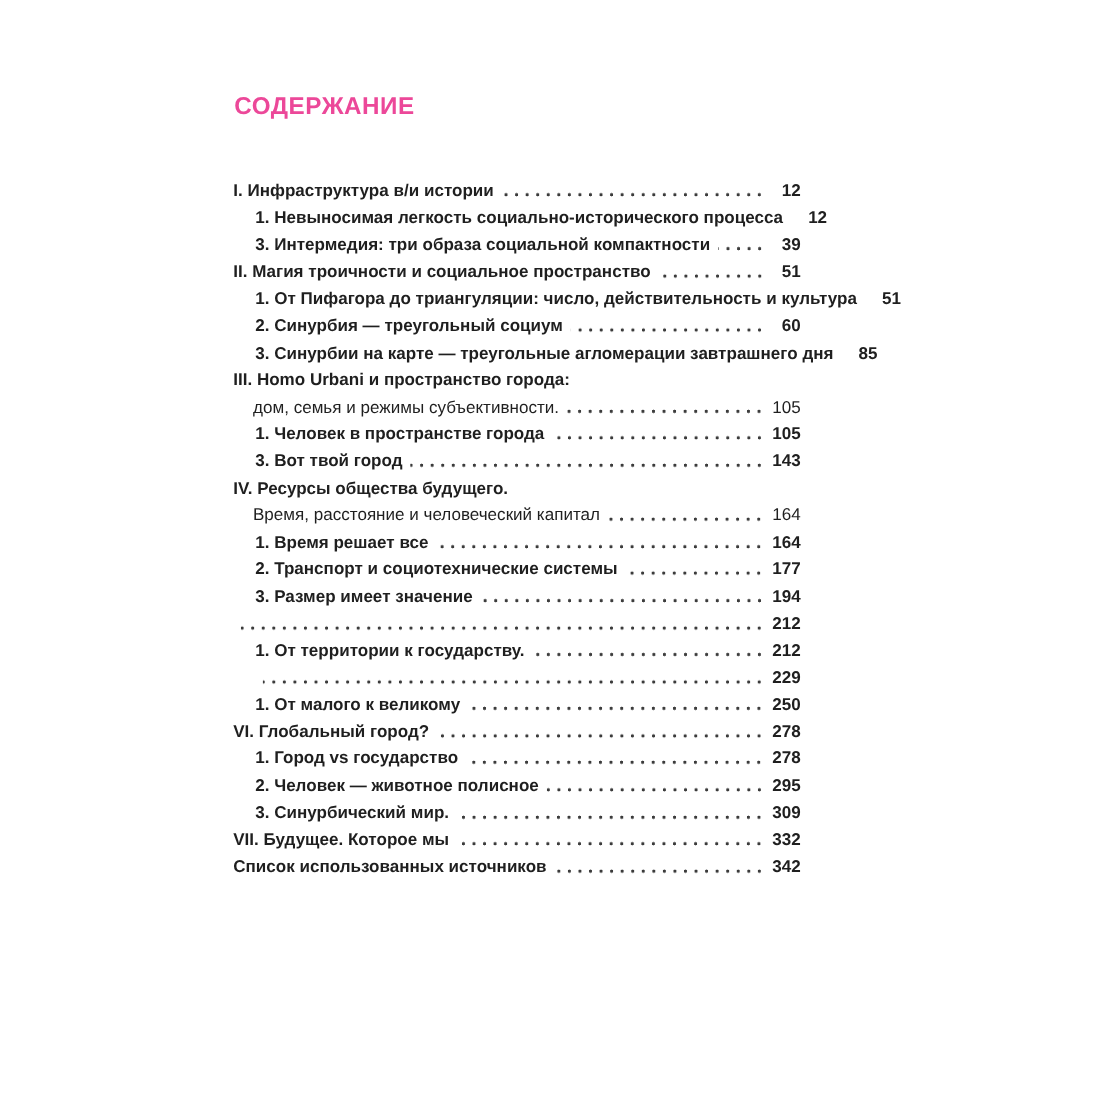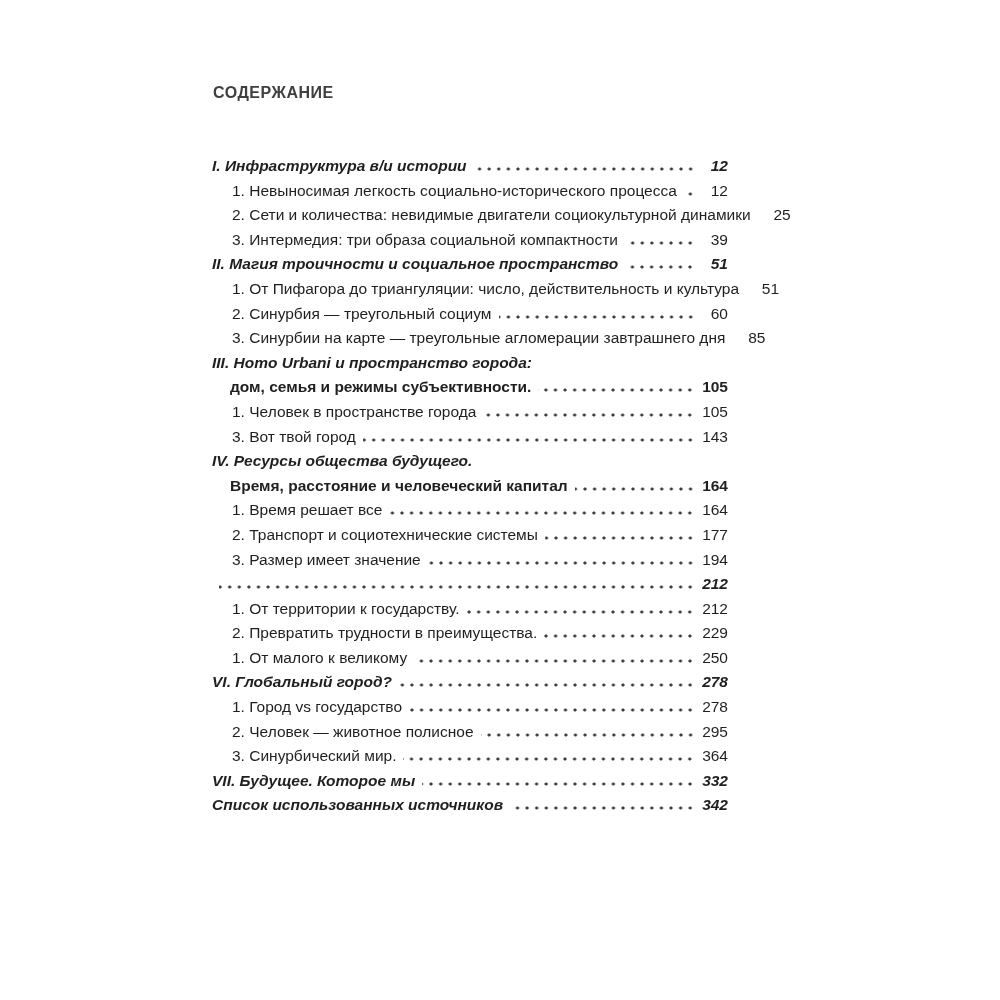--- a/index.html
+++ b/index.html
@@ -16,41 +16,41 @@
     color: #1f1f1f;
     overflow: hidden;
   }
   .content {
     position: absolute;
     left: 212px;
     top: 84px;
     width: 516px;
   }
   .page-title {
-    font-size: 16px;
+    font-size: 22px;
     font-weight: bold;
     letter-spacing: 0.5px;
-    color: #404040;
+    color: #ec4899;
     margin: 0 0 0 1px;
   }
   .toc {
     margin-top: 56px;
   }
   .row {
     display: flex;
     align-items: baseline;
     font-size: 15.5px;
     line-height: 16px;
     margin-bottom: 8.6px;
     white-space: nowrap;
   }
-  .row.gap { margin-top: 4.5px; font-style: italic; }
+  .row.gap { margin-top: 4.5px; }
   .row.b { font-weight: bold; }
-  .row.sub { padding-left: 20px; }
-  .row.cont { padding-left: 18px; font-weight: bold; }
+  .row.sub { padding-left: 20px; font-weight: bold; }
+  .row.cont { padding-left: 18px; font-weight: normal; }
   .label { flex: 0 0 auto; }
   .dots {
     flex: 1 1 auto;
     align-self: flex-end;
     height: 4px;
     margin: 0 3px 3px 7px;
     background-image: radial-gradient(circle, #3b3b3b 1.35px, transparent 1.75px);
     background-size: 9.6px 4px;
     background-repeat: repeat-x;
     background-position: right 0;
@@ -76,25 +76,20 @@
         <span class="label">I. Инфраструктура в/и истории</span>
         <span class="dots"></span>
         <span class="pg">12</span>
       </div>
       <div class="row sub">
         <span class="label">1. Невыносимая легкость социально-исторического процесса</span>
         <span class="dots"></span>
         <span class="pg">12</span>
       </div>
       <div class="row sub">
-        <span class="label">2. Сети и количества: невидимые двигатели социокультурной динамики</span>
-        <span class="dots"></span>
-        <span class="pg">25</span>
-      </div>
-      <div class="row sub">
         <span class="label">3. Интермедия: три образа социальной компактности</span>
         <span class="dots"></span>
         <span class="pg">39</span>
       </div>
 
       <div class="row b gap">
         <span class="label">II. Магия троичности и социальное пространство</span>
         <span class="dots"></span>
         <span class="pg">51</span>
       </div>
@@ -160,21 +155,20 @@
       <div class="row b gap">
         <span class="dots"></span>
         <span class="pg">212</span>
       </div>
       <div class="row sub">
         <span class="label">1. От территории к государству.</span>
         <span class="dots"></span>
         <span class="pg">212</span>
       </div>
       <div class="row sub">
-        <span class="label">2. Превратить трудности в преимущества.</span>
         <span class="dots"></span>
         <span class="pg">229</span>
       </div>
       <div class="row sub">
         <span class="label">1. От малого к великому</span>
         <span class="dots"></span>
         <span class="pg">250</span>
       </div>
 
       <div class="row b gap">
@@ -188,21 +182,21 @@
         <span class="pg">278</span>
       </div>
       <div class="row sub">
         <span class="label">2. Человек — животное полисное</span>
         <span class="dots"></span>
         <span class="pg">295</span>
       </div>
       <div class="row sub">
         <span class="label">3. Синурбический мир.</span>
         <span class="dots"></span>
-        <span class="pg">364</span>
+        <span class="pg">309</span>
       </div>
 
       <div class="row b gap">
         <span class="label">VII. Будущее. Которое мы</span>
         <span class="dots"></span>
         <span class="pg">332</span>
       </div>
 
       <div class="row b gap">
         <span class="label">Список использованных источников</span>

